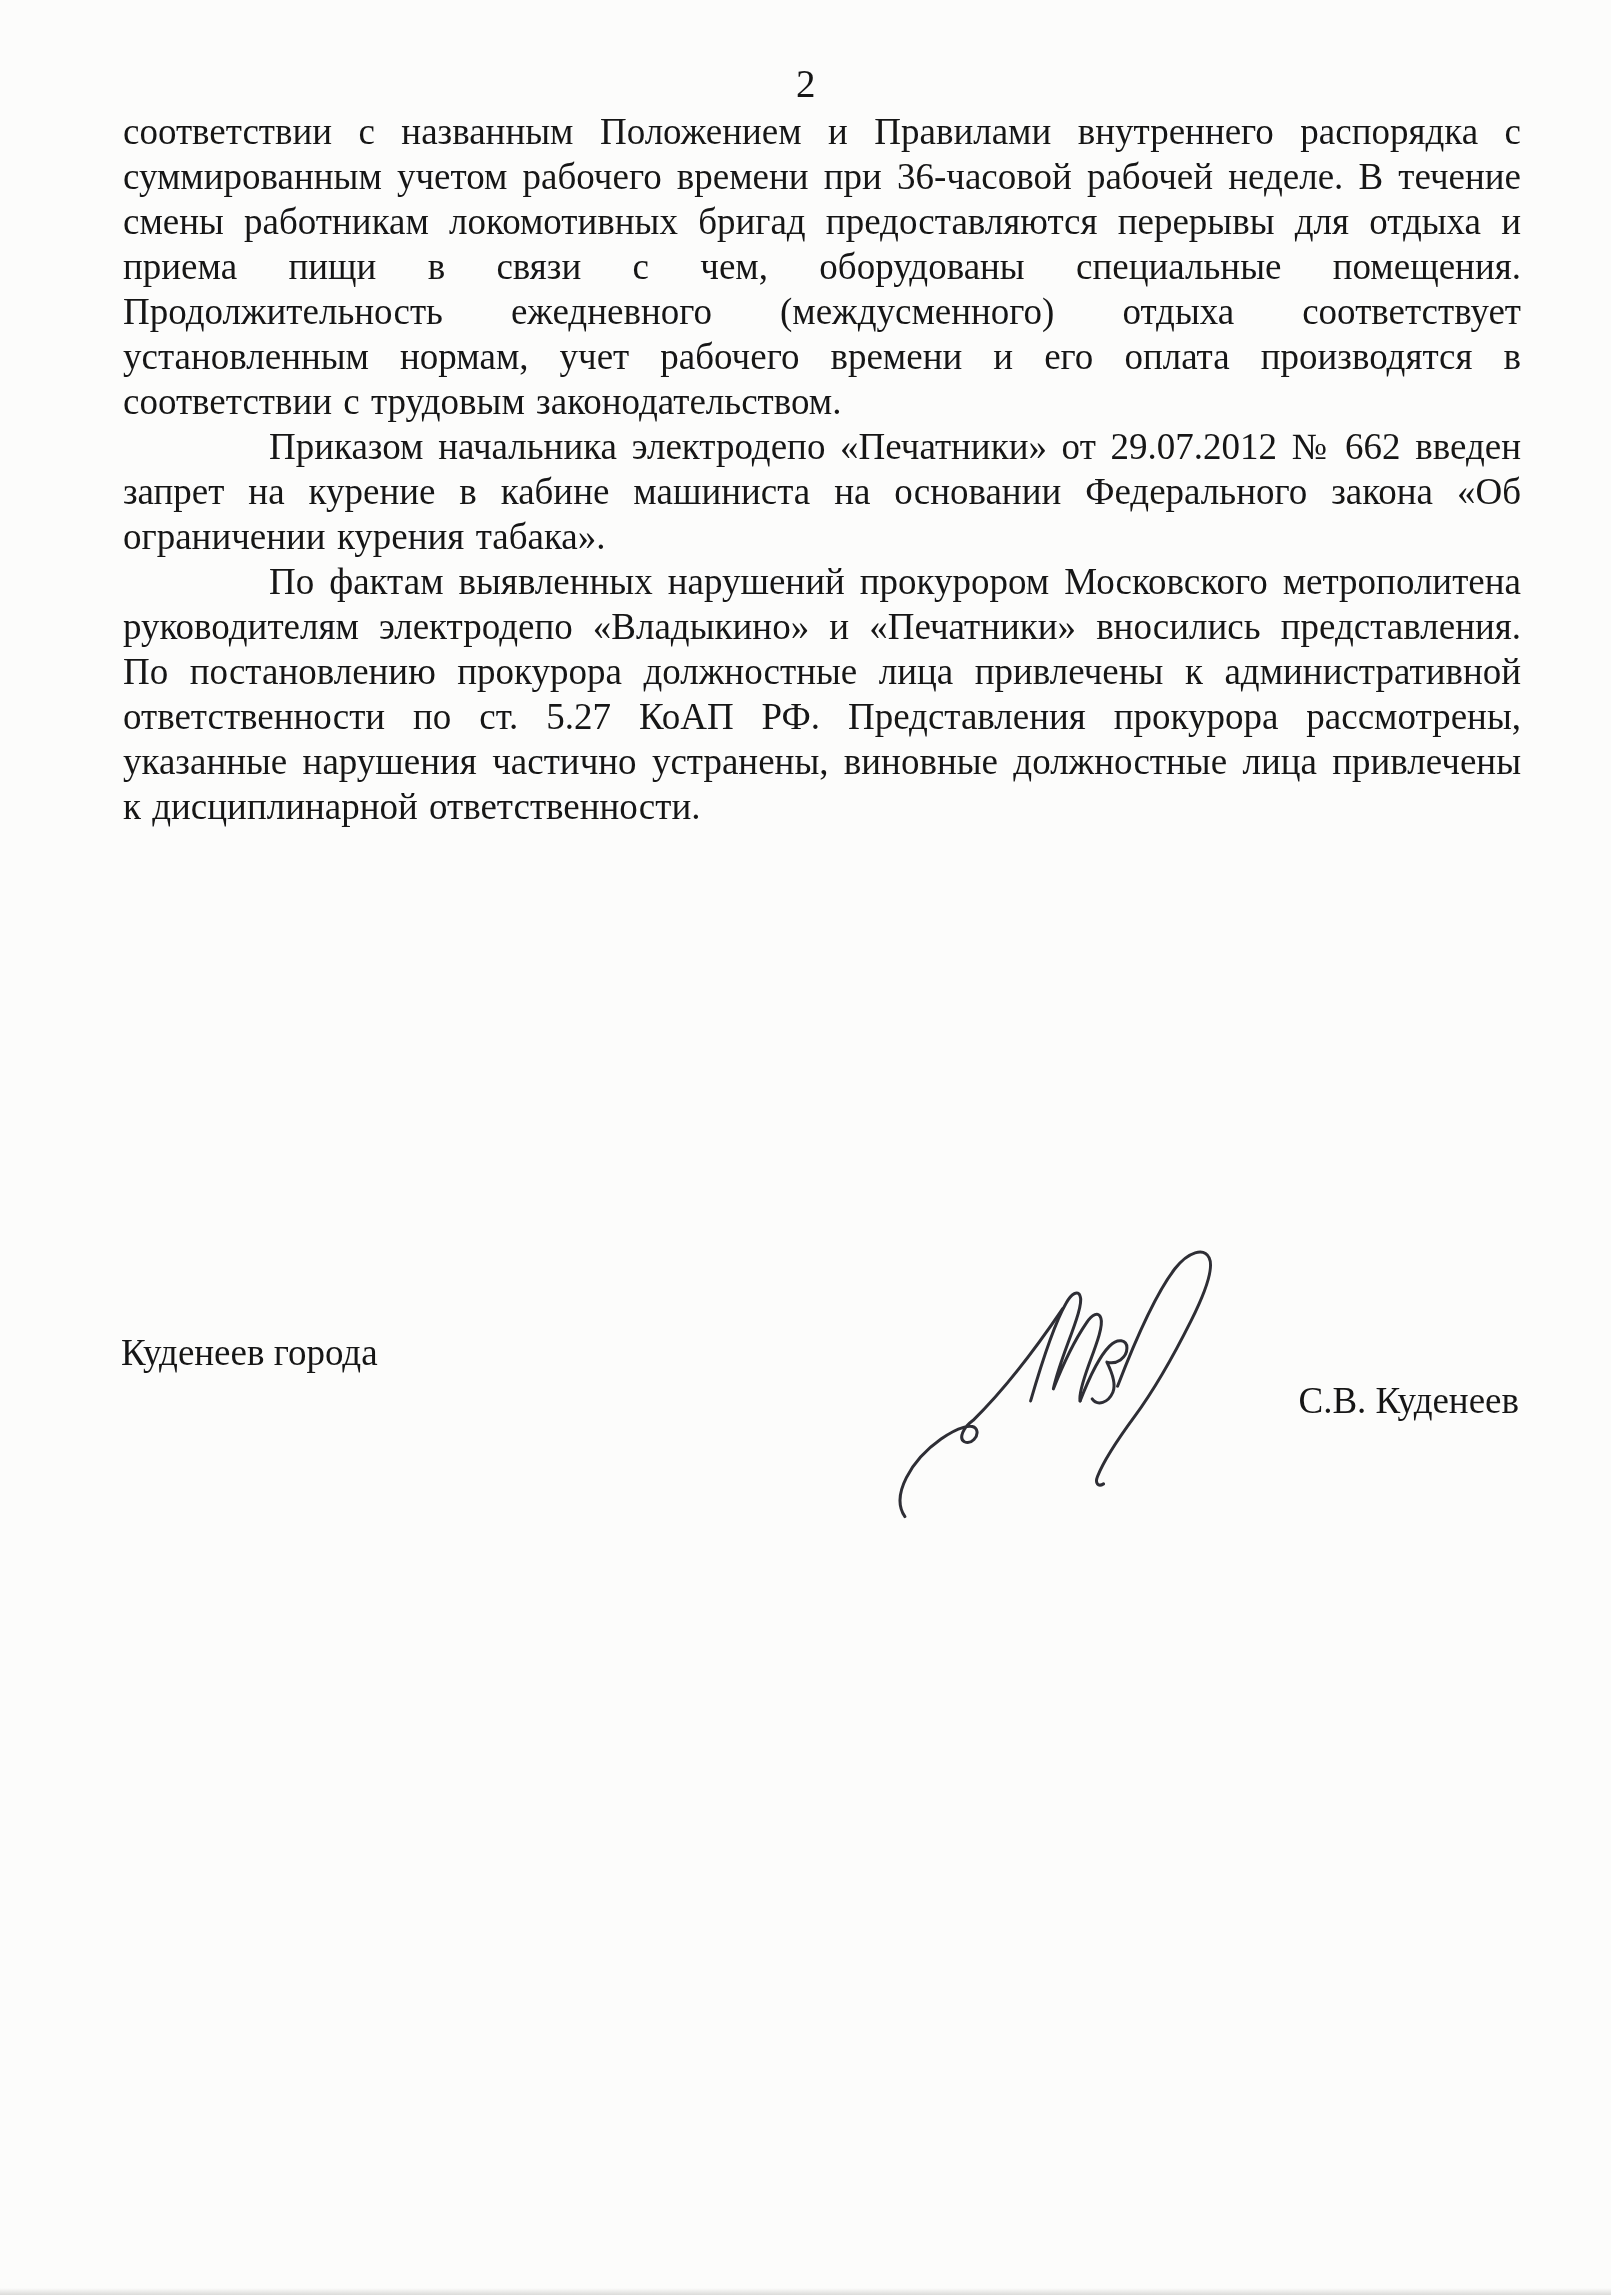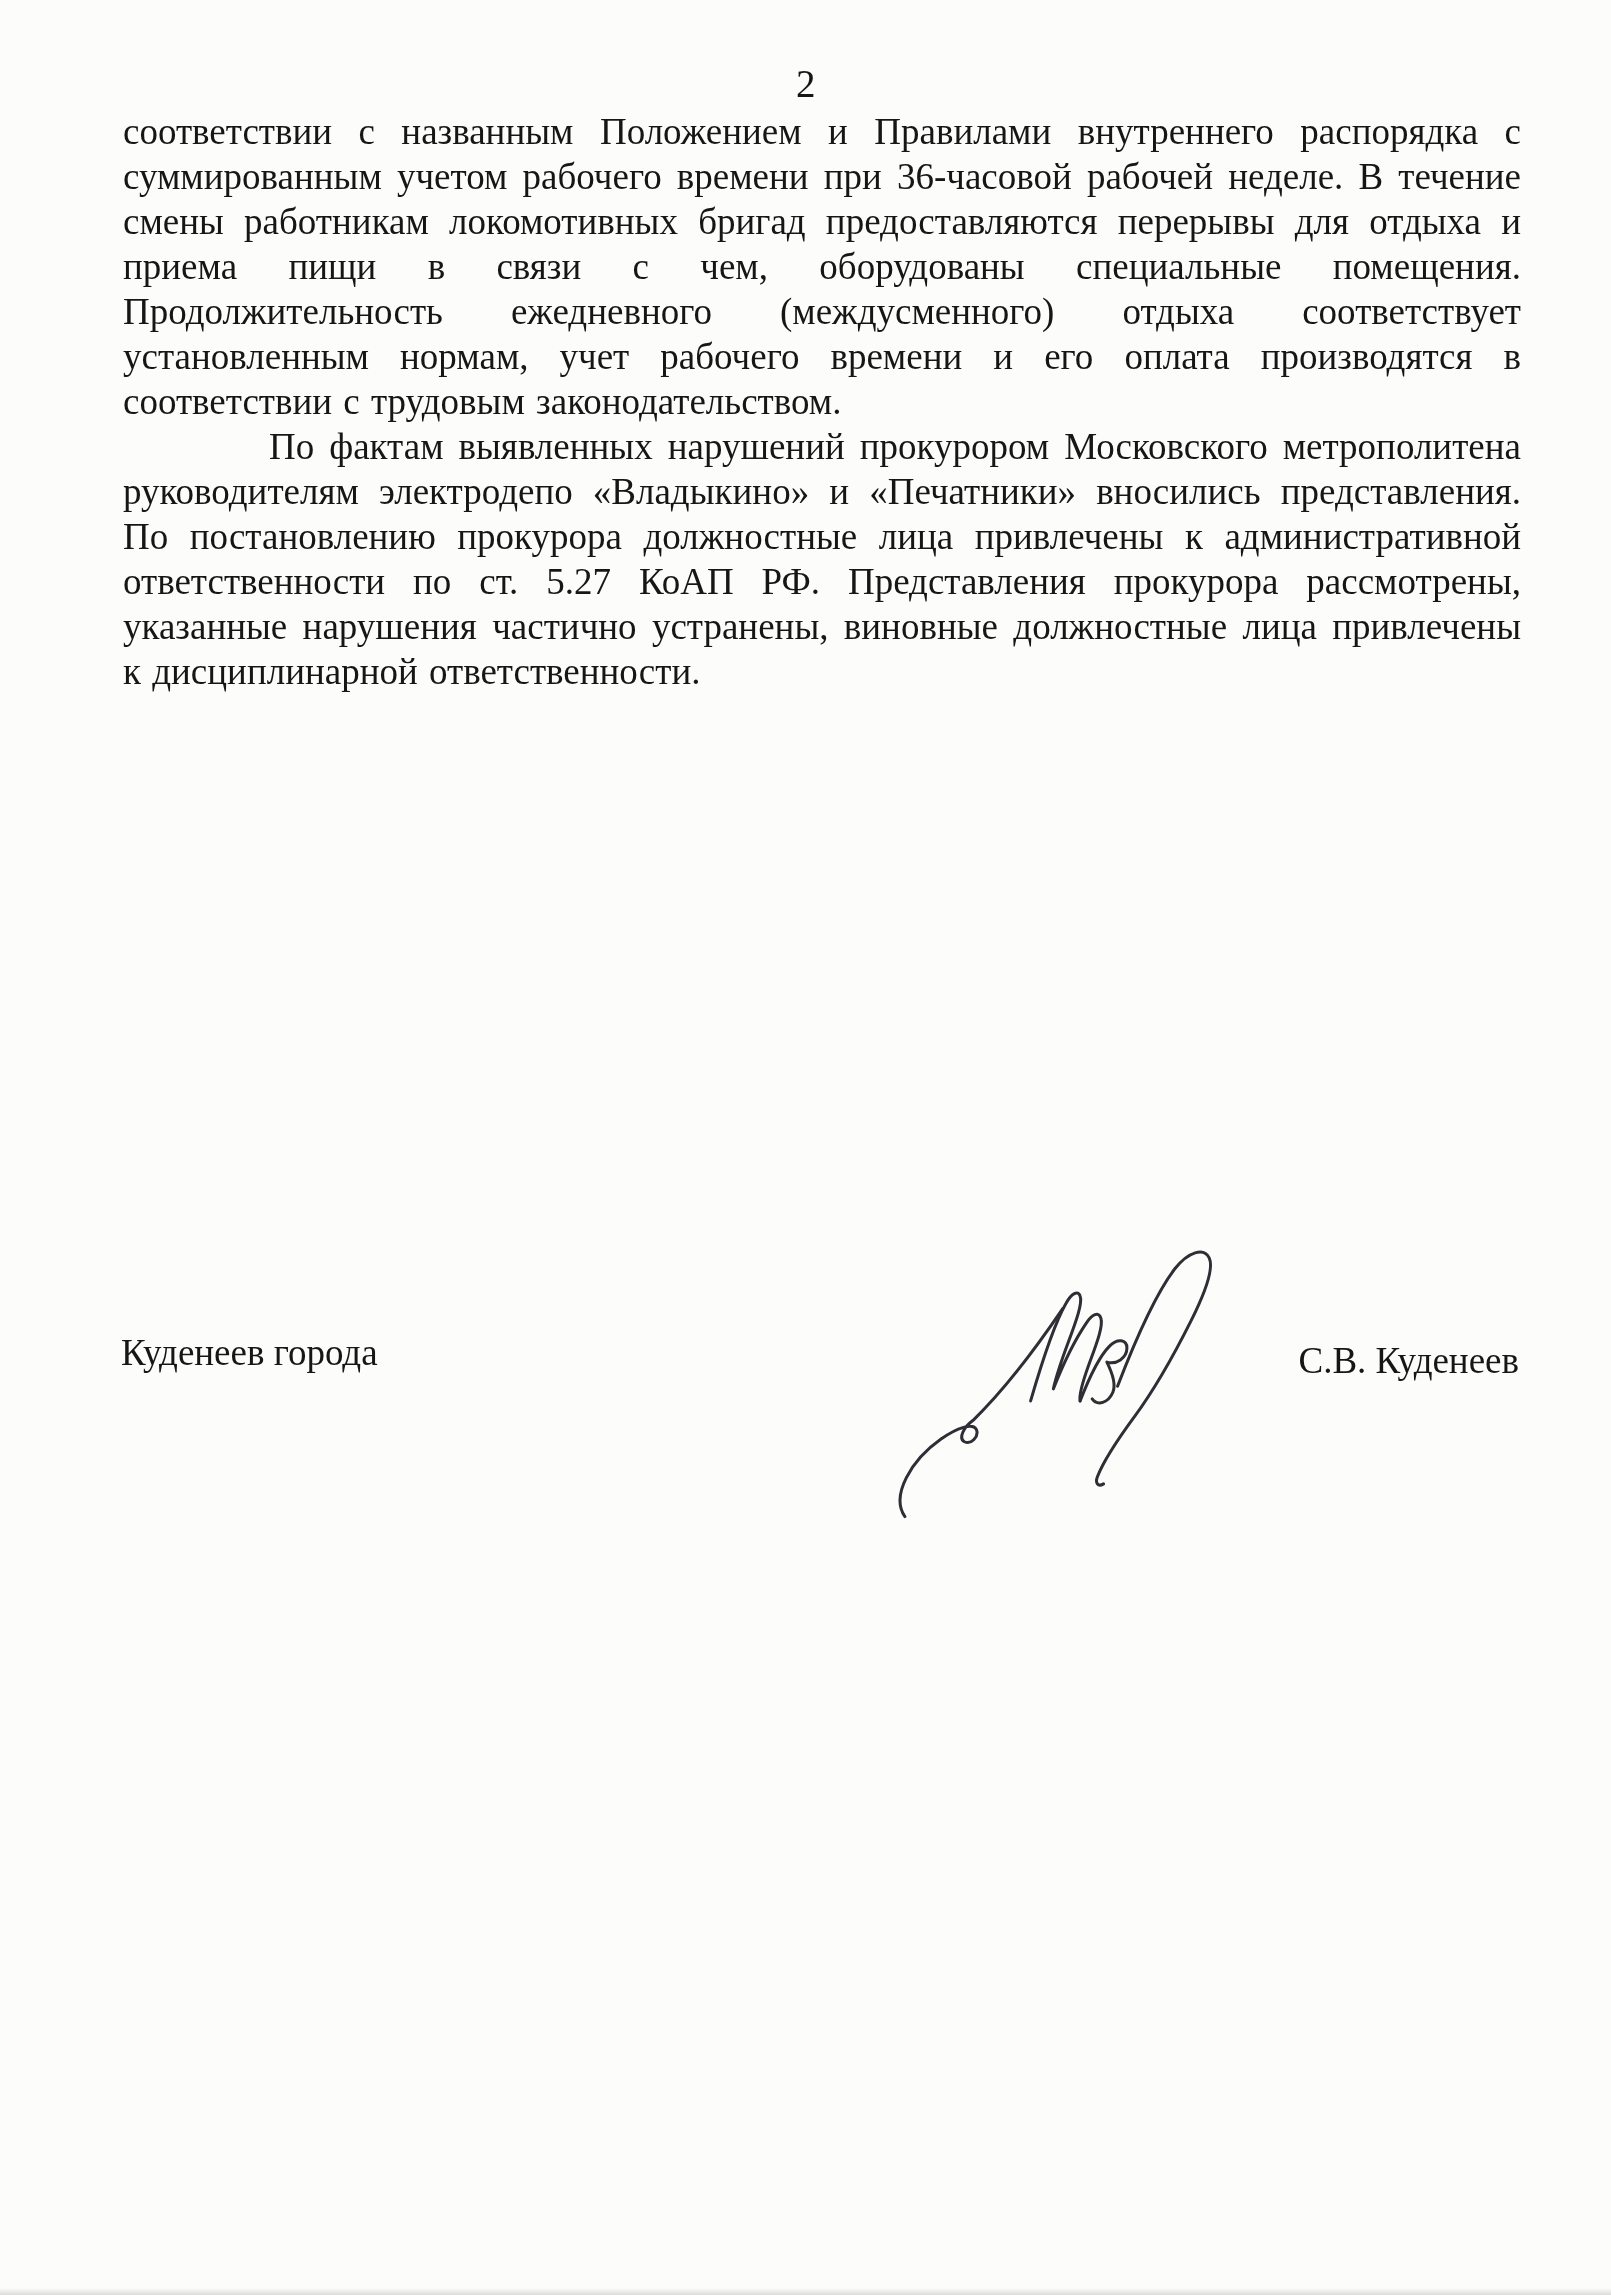--- a/index.html
+++ b/index.html
@@ -57,21 +57,21 @@
     position: absolute;
     left: 121px;
     top: 1330px;
     font-size: 37px;
     line-height: 45px;
     white-space: nowrap;
   }
   .sig-name {
     position: absolute;
     right: 93px;
-    top: 1338px;
+    top: 1378px;
     font-size: 37px;
     line-height: 45px;
     text-align: right;
     white-space: nowrap;
   }
   .signature-svg {
     position: absolute;
     left: 830px;
     top: 1219px;
     width: 428px;
@@ -87,20 +87,21 @@
 </style>
 </head>
 <body>
 
 <div class="page">
 
   <div class="page-number">2</div>
 
   <div class="body-text">
     <p class="no-indent">соответствии с названным Положением и Правилами внутреннего распорядка с суммированным учетом рабочего времени при 36-часовой рабочей неделе. В течение смены работникам локомотивных бригад предоставляются перерывы для отдыха и приема пищи в связи с чем, оборудованы специальные помещения. Продолжительность ежедневного (междусменного) отдыха соответствует установленным нормам, учет рабочего времени и его оплата производятся в соответствии с трудовым законодательством.</p>
+    <p>Приказом начальника электродепо «Печатники» от 29.07.2012 № 662 введен запрет на курение в кабине машиниста на основании Федерального закона «Об ограничении курения табака».</p>
     <p>По фактам выявленных нарушений прокурором Московского метрополитена руководителям электродепо «Владыкино» и «Печатники» вносились представления. По постановлению прокурора должностные лица привлечены к административной ответственности по ст. 5.27 КоАП РФ. Представления прокурора рассмотрены, указанные нарушения частично устранены, виновные должностные лица привлечены к дисциплинарной ответственности.</p>
   </div>
 
   <div class="sig-role">Куденеев города</div>
 
   <svg class="signature-svg" viewBox="0 0 640 450" xmlns="http://www.w3.org/2000/svg" aria-hidden="true">
 
     <path d="M112,445
              C90,413 122,360 166,329
              C190,312 214,304 219,315

